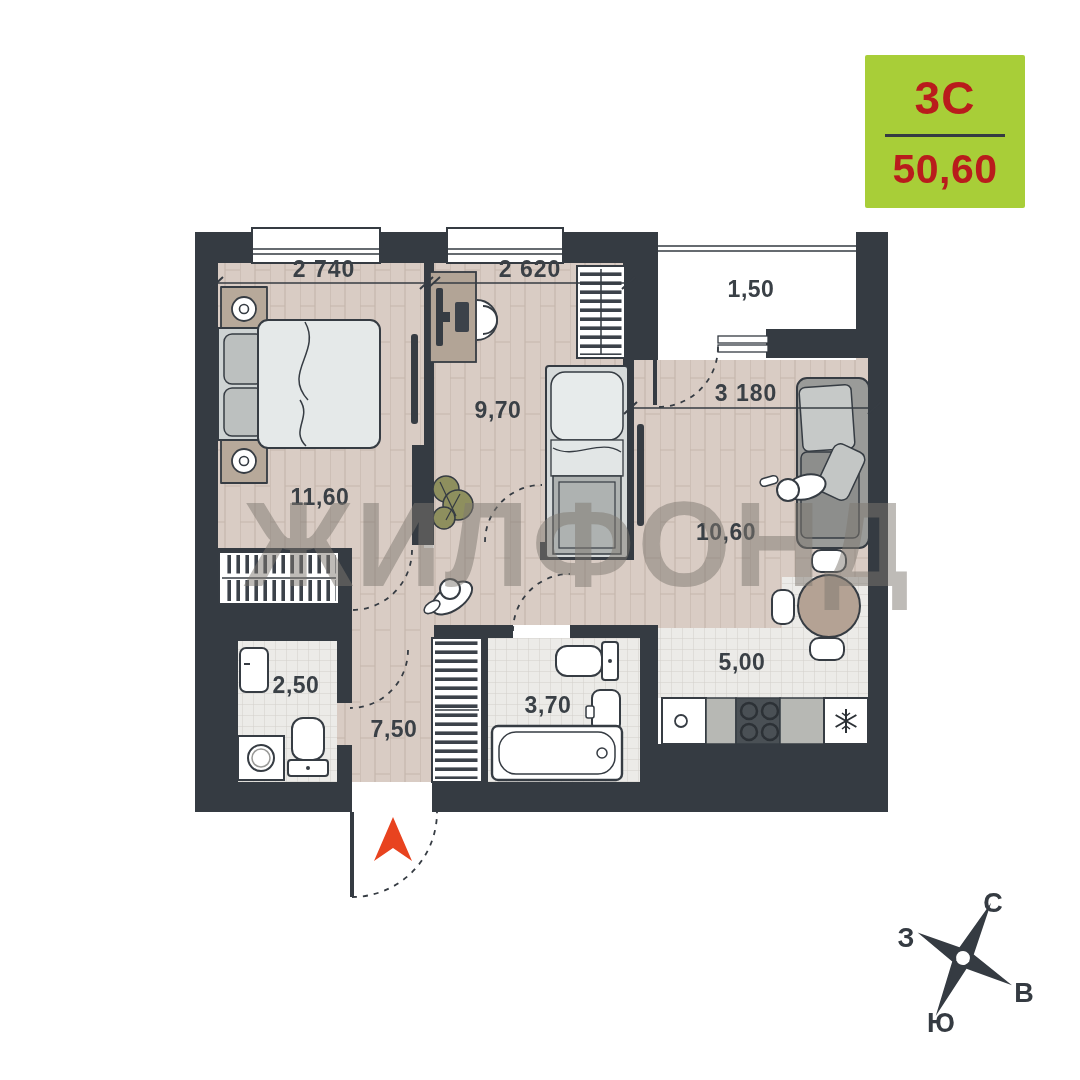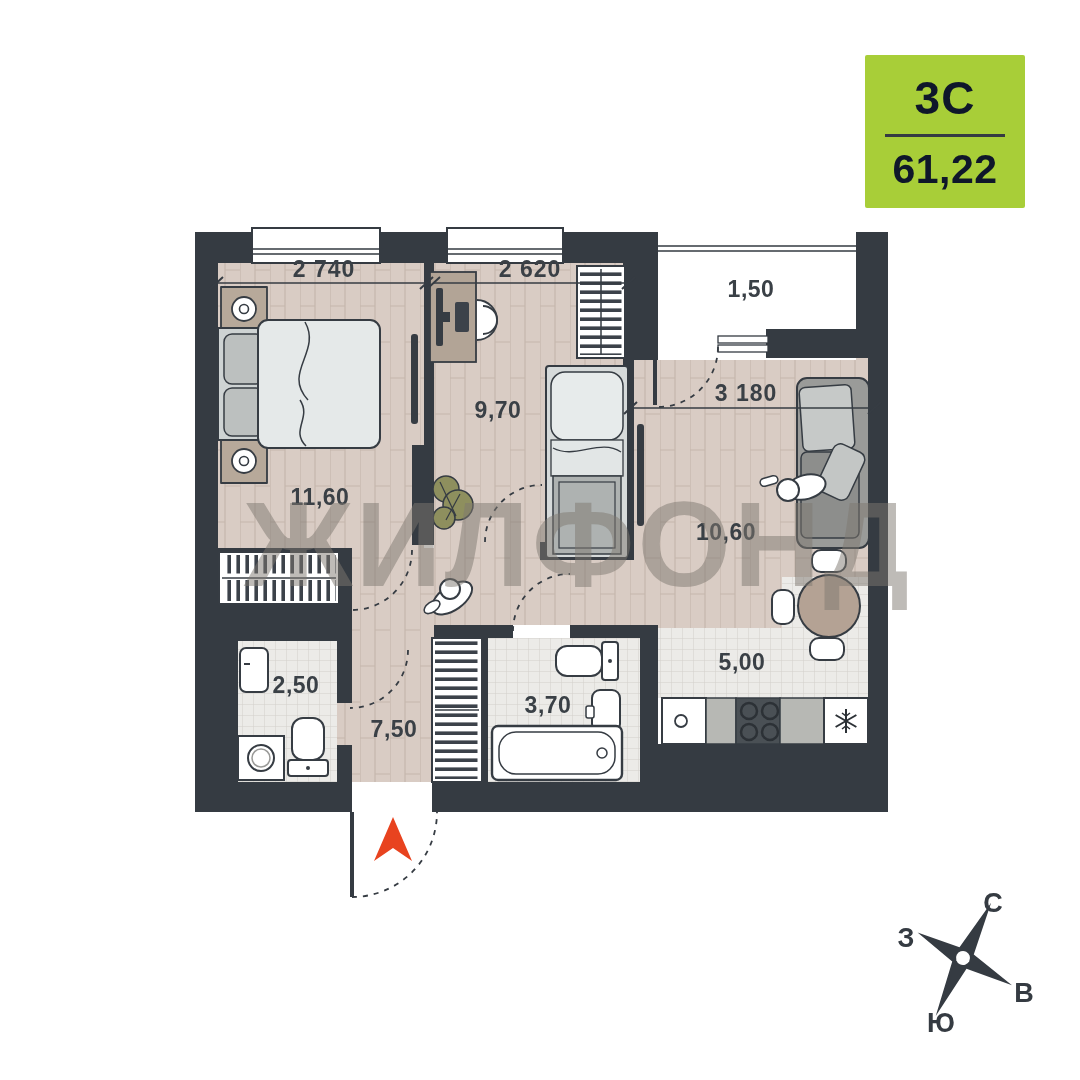--- a/index.html
+++ b/index.html
@@ -255,18 +255,18 @@
       <path d="M0 -62 L8 -8 L56 2 L8 8 L2 64 L-8 8 L-52 -2 L-8 -8 Z" fill="#353b42"></path>
       <circle r="7" fill="#ffffff"></circle>
     </g>
     <text class="complbl" x="993" y="912" text-anchor="middle">С</text>
     <text class="complbl" x="906" y="947" text-anchor="middle">З</text>
     <text class="complbl" x="1024" y="1002" text-anchor="middle">В</text>
     <text class="complbl" x="941" y="1032" text-anchor="middle">Ю</text>
   </g>
 </svg>
 
-<div class="badge" style="background: rgb(168, 206, 56); color: #0f172a;">
+<div class="badge" style="background: rgb(168, 206, 56); color: #b91c1c;">
   <div class="ptype">3С</div>
   <div class="divider" style="background: rgb(53, 59, 66);"></div>
-  <div class="parea">61,22</div>
+  <div class="parea">50,60</div>
 </div>
 </div>
 
 </body></html>

